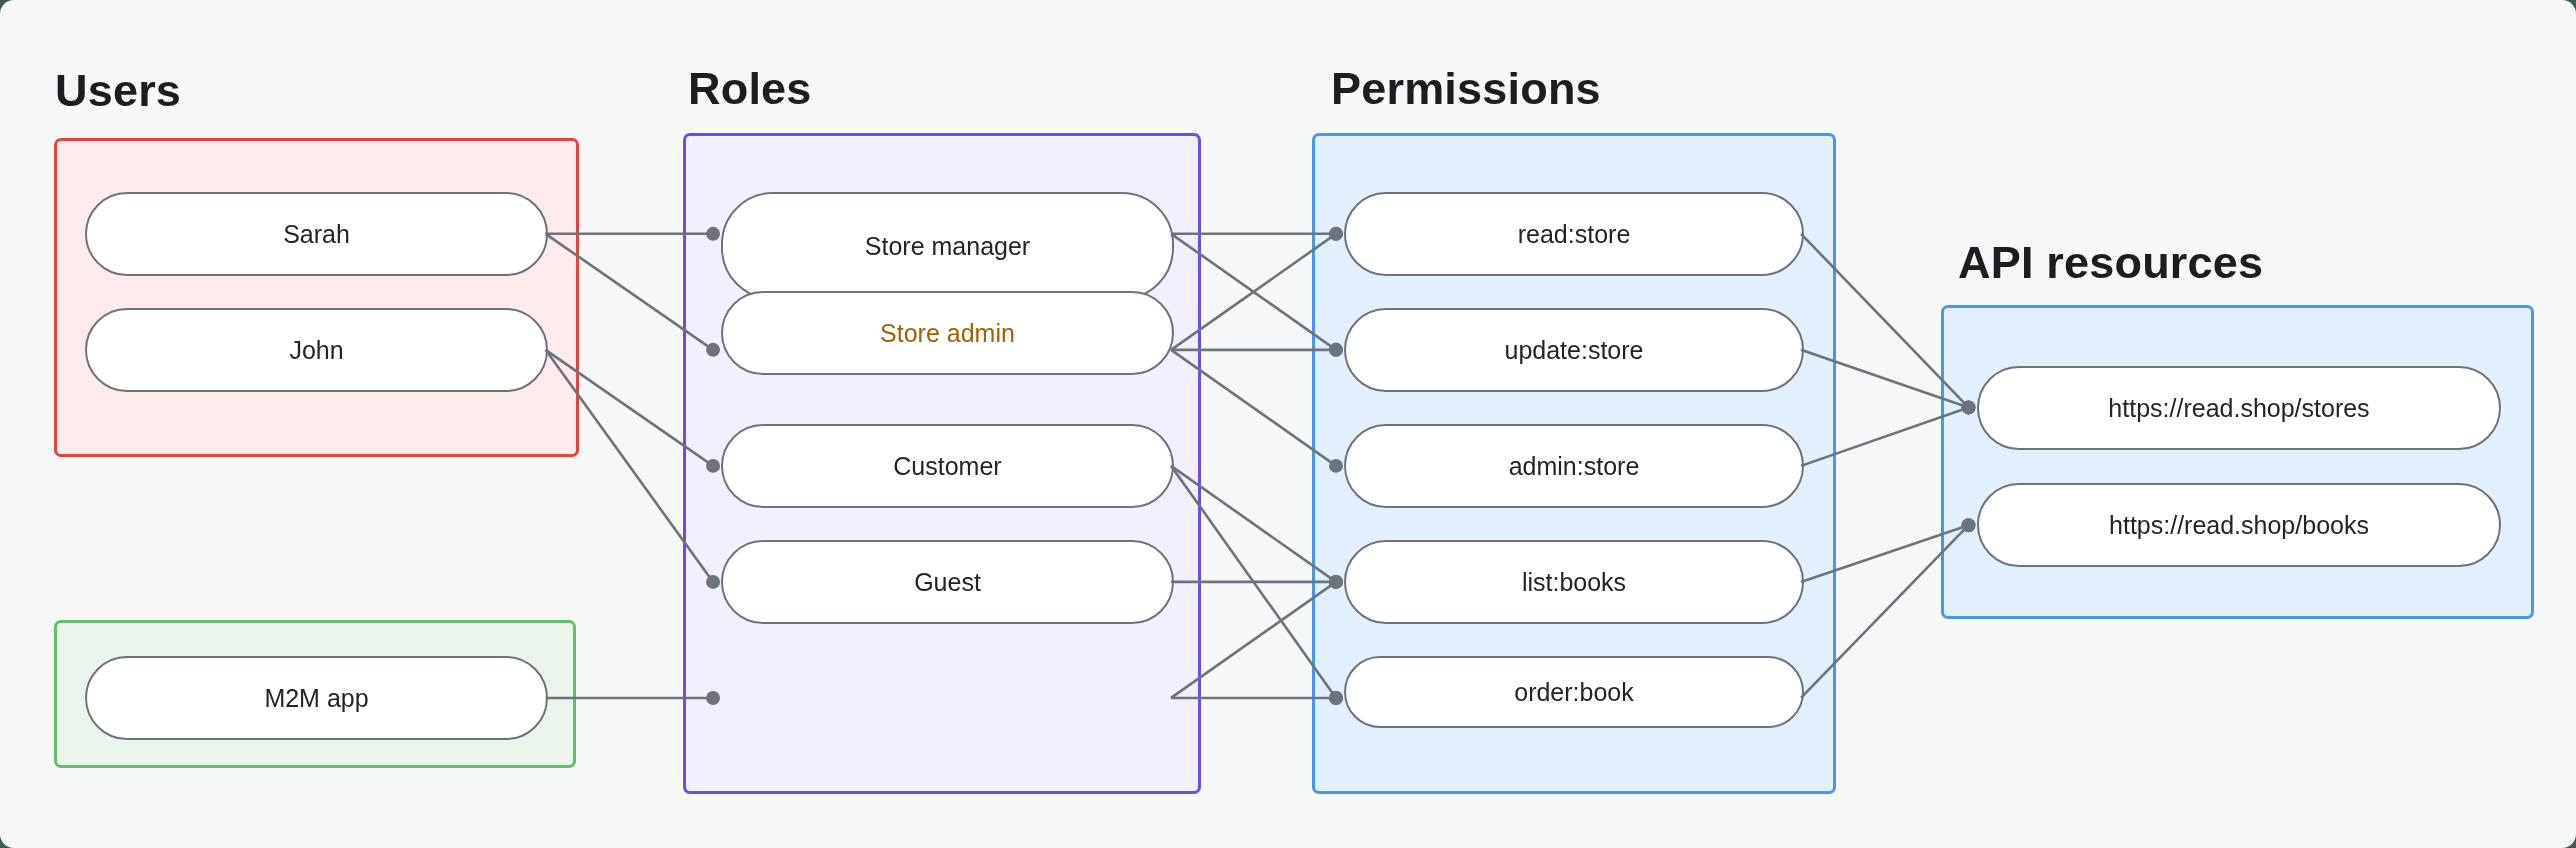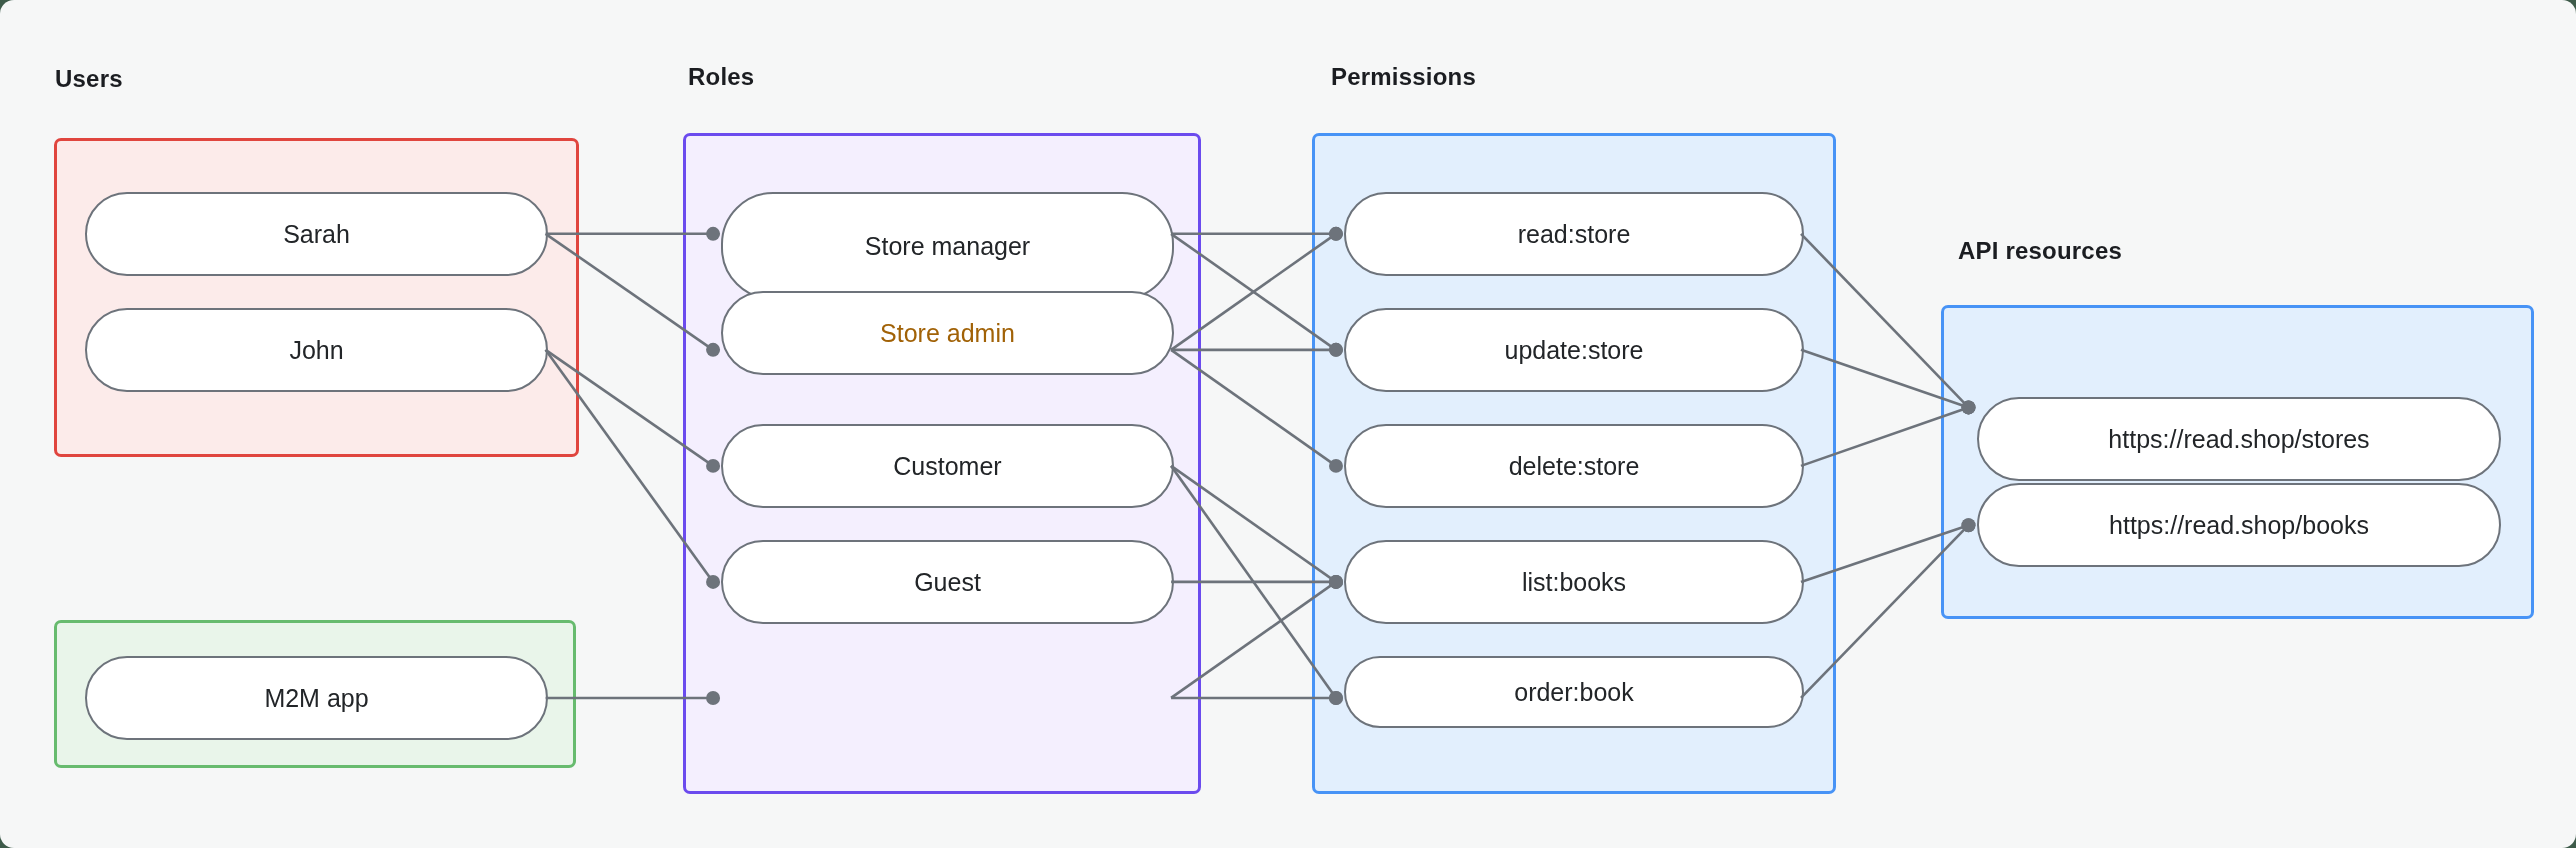--- a/index.html
+++ b/index.html
@@ -13,21 +13,21 @@
   }
   .layer{position:absolute;inset:0;}
   .group-box{
     position:absolute;
     box-sizing:border-box;
     border:3.5px solid #888;
     border-radius:7px;
   }
   .group-label{
     position:absolute;
-    font-size:24px;
+    font-size:45px;
     font-weight:600;
     color:#1B1D21;
     letter-spacing:0.2px;
     white-space:nowrap;
   }
   .pill{
     position:absolute;
     box-sizing:border-box;
     background:#FFFFFF;
     border:2.6px solid #6D737B;
@@ -60,24 +60,24 @@
   <div class="layer" id="layer-pills">
       <div class="pill" style="left: 85px; top: 192px; width: 463px; height: 84px; border-color: rgb(109, 115, 123); color: rgb(34, 37, 40);">Sarah</div>
       <div class="pill" style="left: 85px; top: 308px; width: 463px; height: 84px; border-color: rgb(109, 115, 123); color: rgb(34, 37, 40);">John</div>
       <div class="pill" style="left: 85px; top: 656px; width: 463px; height: 84px; border-color: rgb(109, 115, 123); color: rgb(34, 37, 40);">M2M app</div>
       <div class="pill" style="left: 721px; top: 192px; width: 453px; height: 108px; border-color: rgb(109, 115, 123); color: rgb(34, 37, 40);">Store manager</div>
       <div class="pill" style="left: 721px; top: 291px; width: 453px; height: 84px; border-color: rgb(109, 115, 123); color: #a16207;">Store admin</div>
       <div class="pill" style="left: 721px; top: 424px; width: 453px; height: 84px; border-color: rgb(109, 115, 123); color: rgb(34, 37, 40);">Customer</div>
       <div class="pill" style="left: 721px; top: 540px; width: 453px; height: 84px; border-color: rgb(109, 115, 123); color: rgb(34, 37, 40);">Guest</div>
       <div class="pill" style="left: 1344px; top: 192px; width: 460px; height: 84px; border-color: rgb(109, 115, 123); color: rgb(34, 37, 40);">read:store</div>
       <div class="pill" style="left: 1344px; top: 308px; width: 460px; height: 84px; border-color: rgb(109, 115, 123); color: rgb(34, 37, 40);">update:store</div>
-      <div class="pill" style="left: 1344px; top: 424px; width: 460px; height: 84px; border-color: rgb(109, 115, 123); color: rgb(34, 37, 40);">delete:store</div>
+      <div class="pill" style="left: 1344px; top: 424px; width: 460px; height: 84px; border-color: rgb(109, 115, 123); color: rgb(34, 37, 40);">admin:store</div>
       <div class="pill" style="left: 1344px; top: 540px; width: 460px; height: 84px; border-color: rgb(109, 115, 123); color: rgb(34, 37, 40);">list:books</div>
       <div class="pill" style="left: 1344px; top: 656px; width: 460px; height: 72px; border-color: rgb(109, 115, 123); color: rgb(34, 37, 40);">order:book</div>
-      <div class="pill" style="left: 1977px; top: 366px; width: 524px; height: 84px; border-color: rgb(109, 115, 123); color: rgb(34, 37, 40); margin-top: 31px;">https://read.shop/stores</div>
+      <div class="pill" style="left: 1977px; top: 366px; width: 524px; height: 84px; border-color: rgb(109, 115, 123); color: rgb(34, 37, 40);">https://read.shop/stores</div>
       <div class="pill" style="left: 1977px; top: 483px; width: 524px; height: 84px; border-color: rgb(109, 115, 123); color: rgb(34, 37, 40);">https://read.shop/books</div>
     </div>
   <svg id="edges-svg" viewBox="0 0 2952 972" width="2576" height="848" xmlns="http://www.w3.org/2000/svg">
       <line x1="625" y1="268" x2="817" y2="268" stroke="#6D737B" stroke-width="3"></line>
       <circle cx="817" cy="268" r="8" fill="#6D737B"></circle>
       <line x1="625" y1="268" x2="817" y2="401" stroke="#6D737B" stroke-width="3"></line>
       <circle cx="817" cy="401" r="8" fill="#6D737B"></circle>
       <line x1="625" y1="401" x2="817" y2="534" stroke="#6D737B" stroke-width="3"></line>
       <circle cx="817" cy="534" r="8" fill="#6D737B"></circle>
       <line x1="625" y1="401" x2="817" y2="667" stroke="#6D737B" stroke-width="3"></line>

